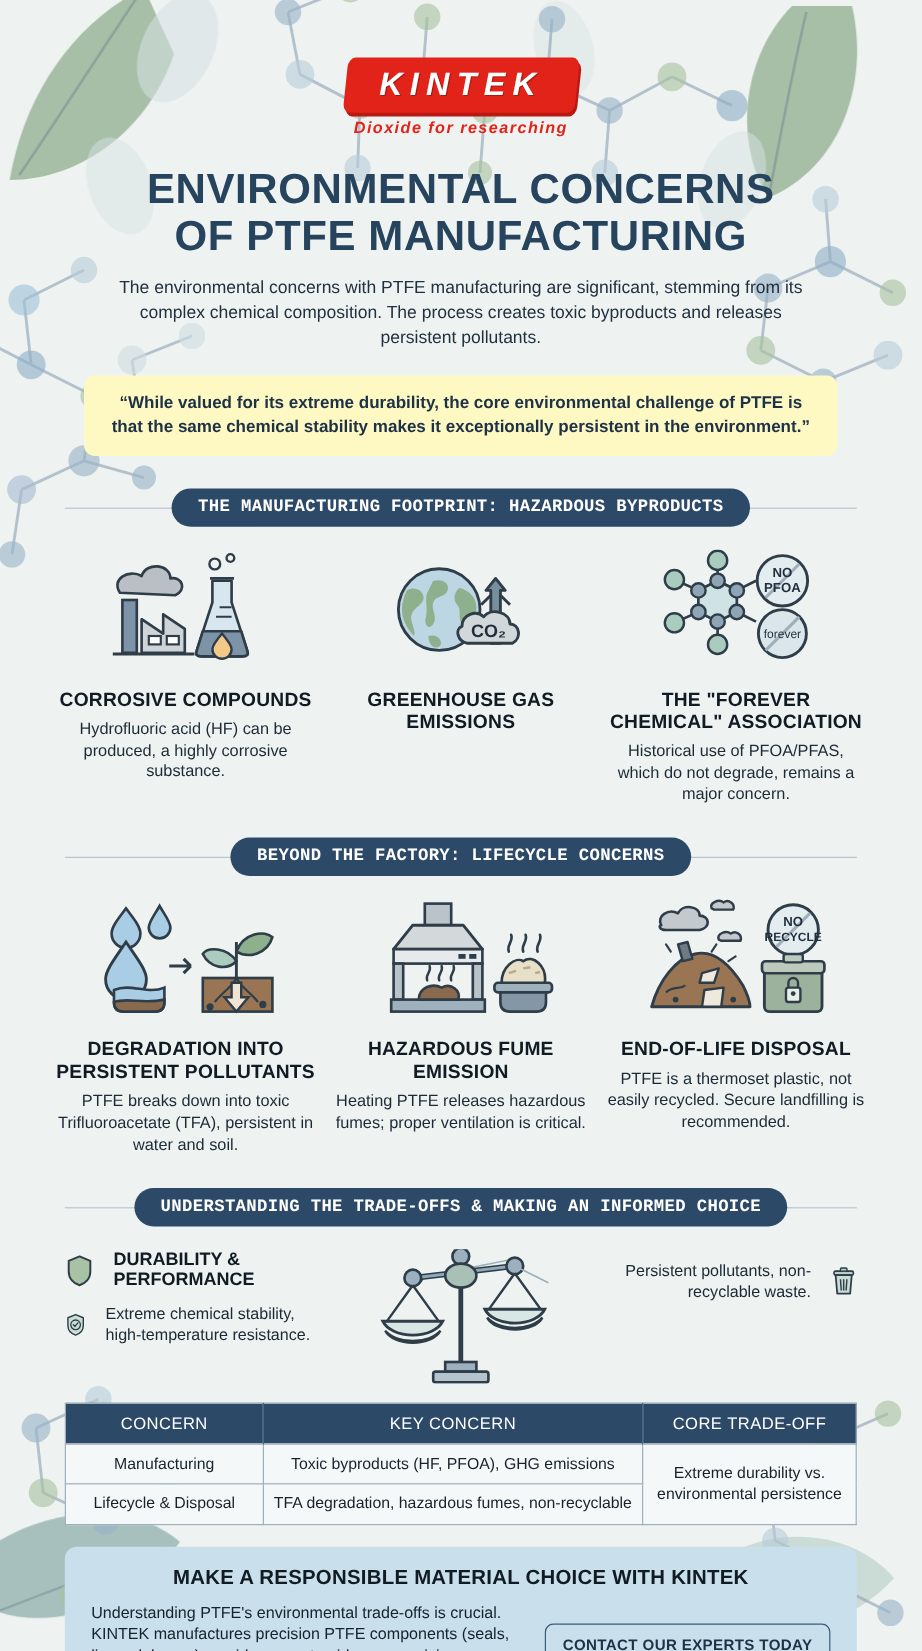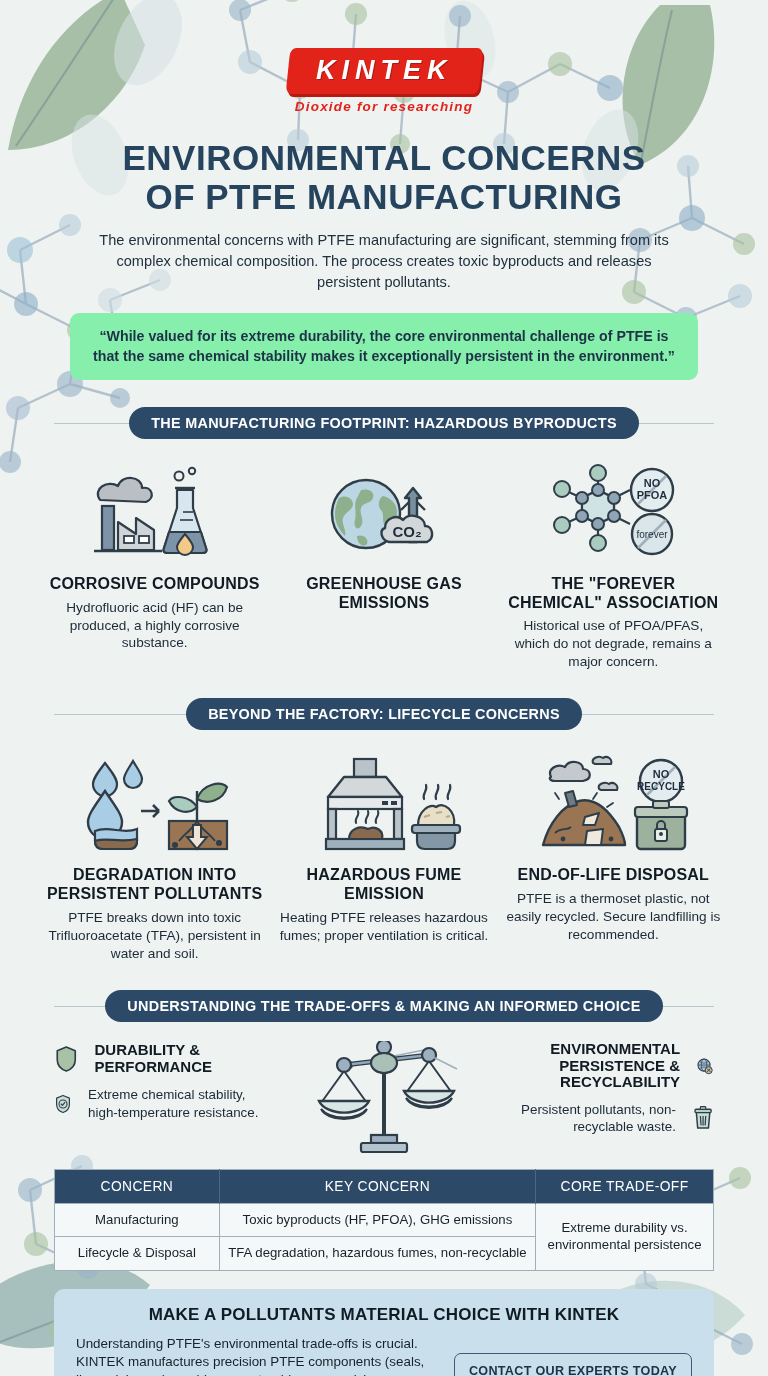--- a/index.html
+++ b/index.html
@@ -41,41 +41,41 @@
     text-align:center; color:#27445f;
     font-size:35px; font-weight:bold; letter-spacing:.5px;
     line-height:1.12; margin-top:24px; padding:0 38px;
   }
   .intro {
     text-align:center; font-size:14.6px; line-height:1.42;
     color:#21303f; margin:14px auto 0; width:600px; font-weight:500;
   }
   .quote-box {
     width:628px; margin:20px auto 0;
-    background:#86efac; border-radius:9px;
+    background:#fef9c3; border-radius:9px;
     padding:13px 20px; text-align:center;
     font-size:14.2px; line-height:1.45; color:#1d3147; font-weight:600;
   }
 
   
-  .sec-head { position:relative; margin:26px auto 0; width:660px; height:34px; display:flex; align-items:center; justify-content:center; }
+  .sec-head { position:relative; margin:26px auto 0; width:660px; height:34px; display:flex; align-items:center; justify-content:center;font-family:Liberation Mono, monospace; }
   .sec-head:before {
     content:""; position:absolute; left:0; right:0; top:50%; height:1px; background:#b9c6cd;
   }
   .sec-pill {
     position:relative; background:#2c4a68; color:#fff;
     border-radius:18px; padding:8px 22px;
     font-size:14.4px; font-weight:bold; letter-spacing:.3px;
     white-space:nowrap;
   }
 
   
   .cards { display:flex; justify-content:center; gap:12px; margin-top:18px; padding:0 46px; }
   .card { flex:1; text-align:center; }
-  .card-ico { height:106px; display:flex; align-items:flex-end; justify-content:center; }
+  .card-ico { height:106px; display:flex; align-items:flex-start; justify-content:center; }
   .card-title {
     font-size:16px; font-weight:bold; color:#111b24;
     margin-top:11px; line-height:1.18; letter-spacing:.2px;
   }
   .card-desc { font-size:13.6px; line-height:1.32; color:#1c2a36; margin-top:5px; font-weight:500; }
 
   
   .tradeoff { display:flex; align-items:flex-start; justify-content:center; margin-top:18px; padding:0 48px; gap:4px; }
   .to-side { width:210px; }
   .to-side.left { text-align:left; }
@@ -412,31 +412,20 @@
         <path d="M140 20 L117 52 M140 20 L163 52" stroke="#2f3d49" stroke-width="2"></path>
         <path d="M115 50 A26 16 0 0 0 165 50 Z" fill="#d8e6e6" stroke="#2f3d49" stroke-width="2.4"></path>
         <path d="M117 57 A24 14 0 0 0 163 57 A26 16 0 0 1 117 57 Z" fill="#a8c0b6" stroke="#2f3d49" stroke-width="2"></path>
         <rect x="82" y="94" width="26" height="8" fill="#9cb0c0" stroke="#2f3d49" stroke-width="2.2"></rect>
         <rect x="72" y="102" width="46" height="9" rx="2" fill="#b4c4cf" stroke="#2f3d49" stroke-width="2.2"></rect>
         <line x1="140" y1="14" x2="168" y2="28" stroke="#9fb0bb" stroke-width="1.4"></line>
       </svg>
     </div>
 
     <div class="to-side right">
-      <div class="to-row">
-        <div class="to-head">ENVIRONMENTAL PERSISTENCE &amp; RECYCLABILITY</div>
-        <svg width="34" height="36" viewBox="0 0 34 36">
-          <circle cx="15" cy="16" r="13" fill="#a9c6dd" stroke="#2f3d49" stroke-width="2.2"></circle>
-          <ellipse cx="15" cy="16" rx="6" ry="13" fill="none" stroke="#2f3d49" stroke-width="1.6"></ellipse>
-          <line x1="2" y1="16" x2="28" y2="16" stroke="#2f3d49" stroke-width="1.6"></line>
-          <path d="M5 8 A16 16 0 0 0 25 8 M5 24 A16 16 0 0 1 25 24" fill="none" stroke="#2f3d49" stroke-width="1.4"></path>
-          <circle cx="25" cy="27" r="7.5" fill="#cbbb96" stroke="#2f3d49" stroke-width="2"></circle>
-          <path d="M22 24 L28 30 M28 24 L22 30" stroke="#2f3d49" stroke-width="2" stroke-linecap="round"></path>
-        </svg>
-      </div>
       <div class="to-row" style="margin-top:9px">
         <div class="to-desc">Persistent pollutants, non-recyclable waste.</div>
         <svg width="30" height="36" viewBox="0 0 30 36">
           <rect x="3" y="5" width="24" height="5" rx="1.6" fill="#b6cfc7" stroke="#2f3d49" stroke-width="2"></rect>
           <rect x="11" y="1" width="8" height="4" rx="1.2" fill="#b6cfc7" stroke="#2f3d49" stroke-width="1.8"></rect>
           <path d="M5 10 L7 33 H23 L25 10 Z" fill="#c7ddd5" stroke="#2f3d49" stroke-width="2.2" stroke-linejoin="round"></path>
           <line x1="11" y1="15" x2="12" y2="29" stroke="#2f3d49" stroke-width="1.8"></line>
           <line x1="15" y1="15" x2="15" y2="29" stroke="#2f3d49" stroke-width="1.8"></line>
           <line x1="19" y1="15" x2="18" y2="29" stroke="#2f3d49" stroke-width="1.8"></line>
         </svg>
@@ -459,20 +448,20 @@
         <td rowspan="2">Extreme durability vs. environmental persistence</td>
       </tr>
       <tr>
         <td>Lifecycle &amp; Disposal</td>
         <td>TFA degradation, hazardous fumes, non-recyclable</td>
       </tr>
     </tbody>
   </table>
 
   <div class="cta">
-    <div class="cta-title">MAKE A POLLUTANTS MATERIAL CHOICE WITH KINTEK</div>
+    <div class="cta-title">MAKE A RESPONSIBLE MATERIAL CHOICE WITH KINTEK</div>
     <div class="cta-body">
       <div class="cta-text">Understanding PTFE's environmental trade-offs is crucial. KINTEK manufactures precision PTFE components (seals, liners, labware) provides expert guidance, precision production to minimize waste, and custom fabrication.</div>
       <button class="cta-btn">CONTACT OUR EXPERTS TODAY</button>
     </div>
   </div>
 
 </div>
 
 </body></html>

